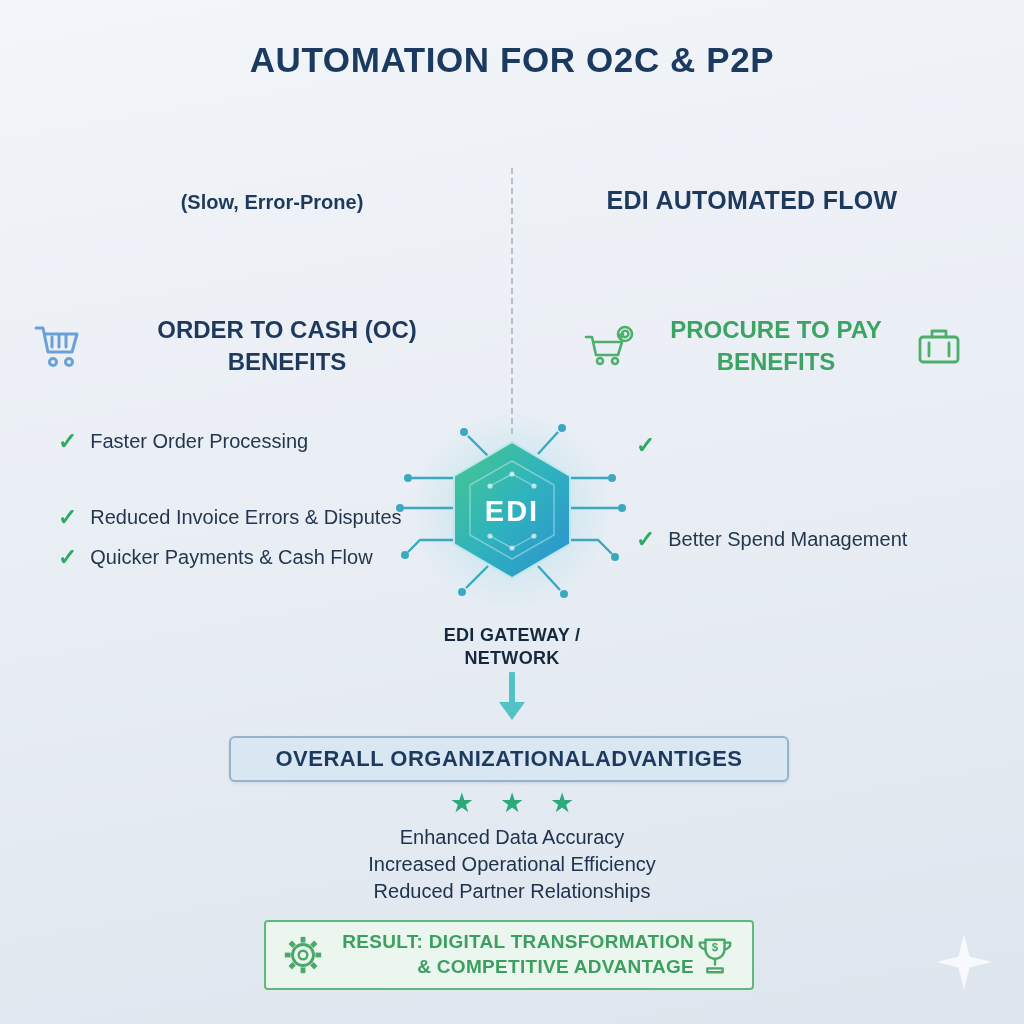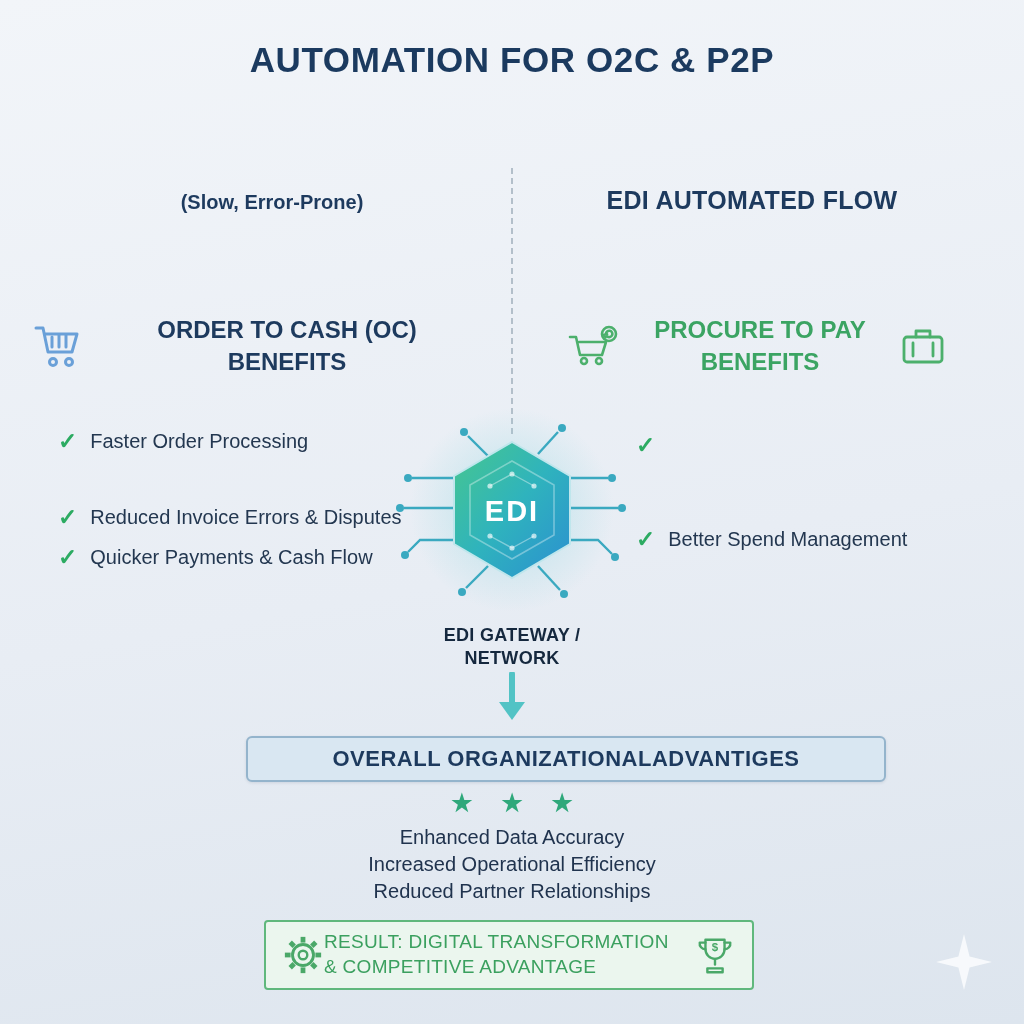--- a/index.html
+++ b/index.html
@@ -27,38 +27,38 @@
   .check{color:#2cab62;font-size:23px;font-weight:700;line-height:1;}
   .check-label{color:#233750;font-size:20px;}
 
   .hex-wrap{position:absolute;left:392px;top:408px;}
 
   .gateway{position:absolute;top:624px;left:0;width:100%;text-align:center;
     color:#15283e;font-size:18px;font-weight:800;line-height:1.3;letter-spacing:.3px;}
 
   .arrow-wrap{position:absolute;left:496px;top:672px;}
 
-  .banner{position:absolute;left:246px;top:736px;width:640px;height:46px;
+  .banner{position:absolute;left:229px;top:736px;width:560px;height:46px;
     background:#d9e7f2;border:2px solid #94b4cc;border-radius:6px;
     display:flex;align-items:center;justify-content:center;
     color:#1d3a5e;font-size:22px;font-weight:800;letter-spacing:.5px;
     box-shadow:0 1px 3px rgba(30,60,90,.12);box-sizing:border-box;}
 
   .stars{position:absolute;top:790px;left:0;width:100%;
     display:flex;justify-content:center;gap:26px;color:#2fa87b;font-size:27px;line-height:1;}
 
   .overall-items{position:absolute;top:824px;left:0;width:100%;text-align:center;
     color:#20334e;font-size:20px;line-height:27px;}
 
   .result{position:absolute;left:264px;top:920px;width:490px;height:70px;
     background:#ebf6ee;border:2px solid #60b87d;border-radius:4px;
     display:flex;align-items:center;justify-content:space-between;
     padding:0 16px;box-sizing:border-box;}
-  .result-text{flex:1;text-align:left;color:#3ba05f;font-size:19px;
-    font-weight:400;line-height:1.3;letter-spacing:.3px;}
+  .result-text{flex:1;text-align:right;color:#3ba05f;font-size:19px;
+    font-weight:700;line-height:1.3;letter-spacing:.3px;}
 
   .sparkle{position:absolute;left:936px;top:934px;}
 </style>
 </head>
 <body>
 
 <div class="canvas">
 
   <div class="title">
     <div>AUTOMATION FOR O2C &amp; P2P</div>
@@ -83,21 +83,21 @@
           <circle cx="35" cy="38" r="3.5"></circle>
         </g>
       </svg>
     </span>
     <div class="sec-title navy">
       <div>ORDER TO CASH (OC)</div>
       <div>BENEFITS</div>
     </div>
   </div>
 
-  <div class="section-header" style="left:568px;top:314px;width:378px;">
+  <div class="section-header" style="left:584px;top:314px;width:378px;">
     <span class="icon-box">
       <svg width="52" height="42" viewBox="0 0 52 42">
         <g fill="none" stroke="#4cb06c" stroke-width="2.6" stroke-linecap="round" stroke-linejoin="round">
           <path d="M2 12 h6 l4 18 h22 l4 -13 h-27"></path>
           <circle cx="16" cy="36" r="3"></circle>
           <circle cx="31" cy="36" r="3"></circle>
           <circle cx="41" cy="9" r="7"></circle>
           <path d="M38 9 a3.2 3.2 0 1 1 1.2 2.4"></path>
           <path d="M37.6 12.4 l-1.6 -2.6 l3.1 -0.4"></path>
         </g>

